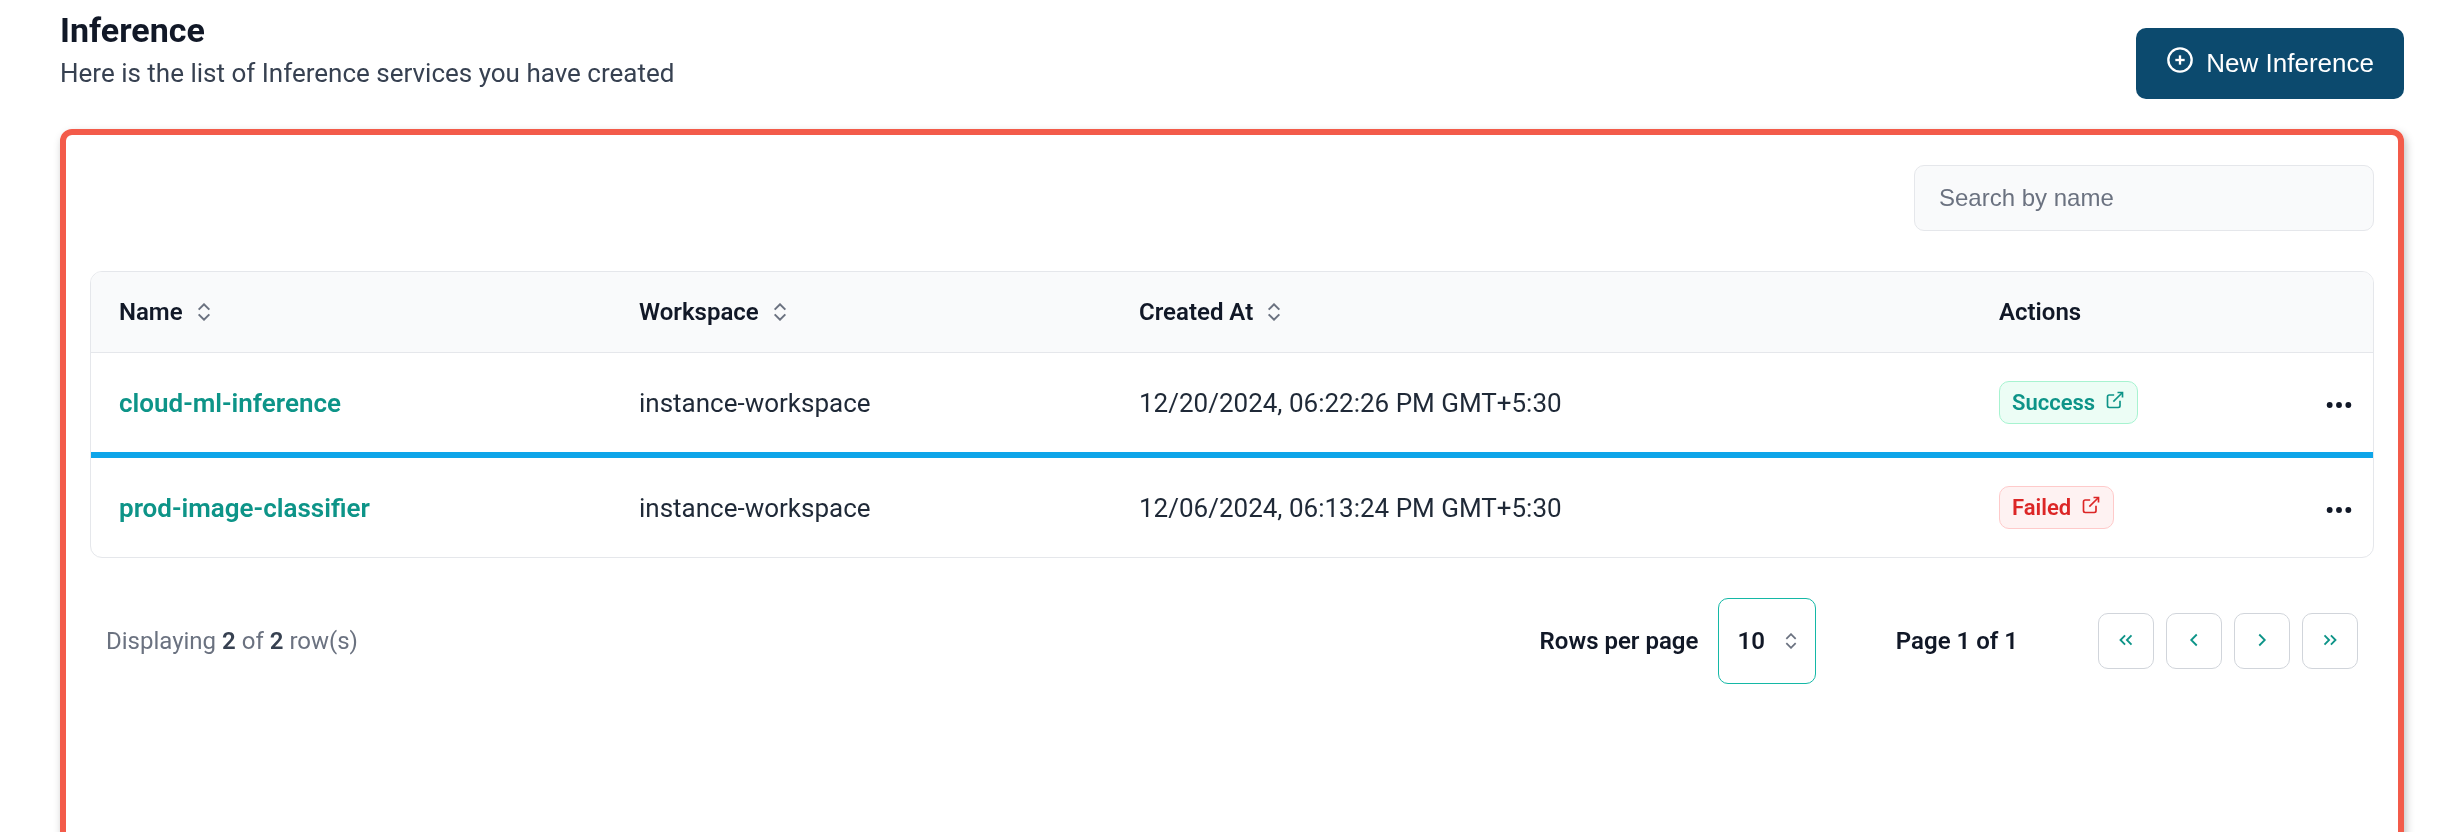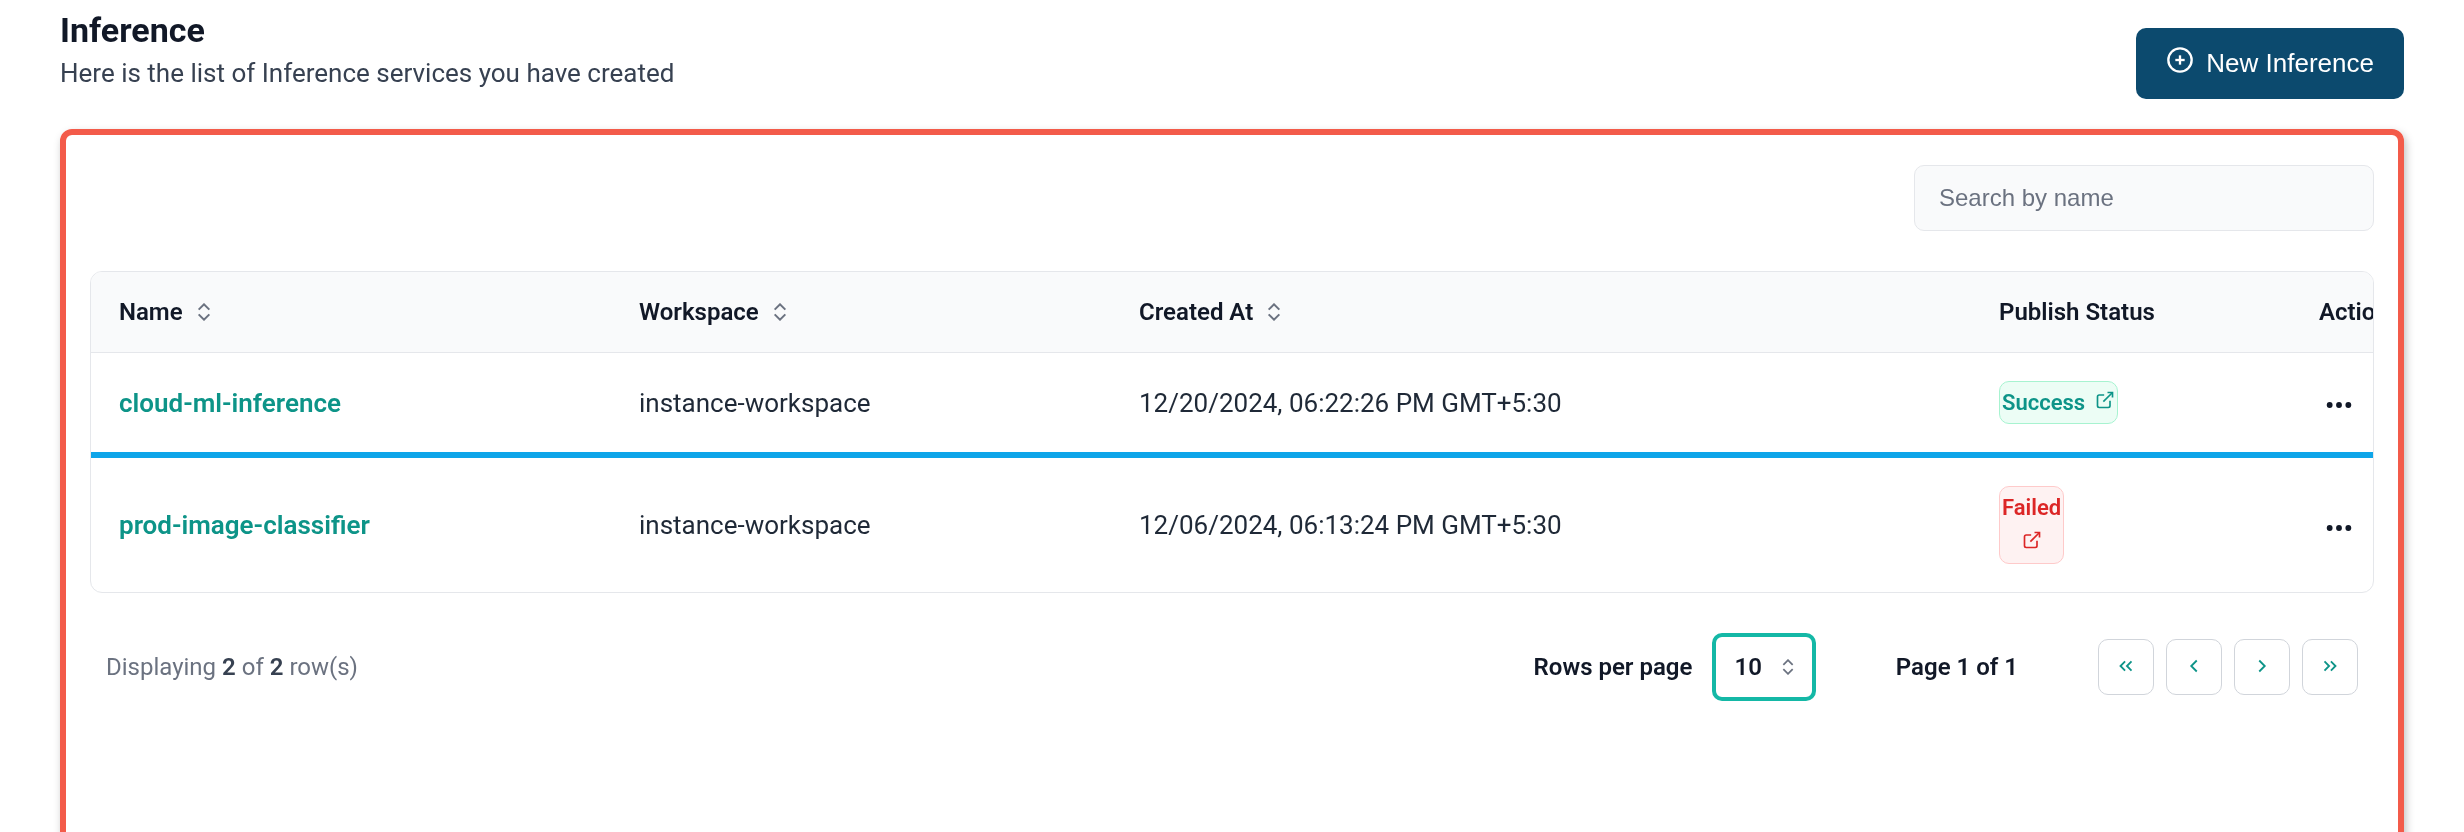--- a/index.html
+++ b/index.html
@@ -116,36 +116,35 @@
     font-weight: 600;
     font-size: 26px;
     cursor: pointer;
   }
   .cell-text { color: #1f2937; font-size: 26px; }
 
   .badge {
     display: inline-flex;
     align-items: center;
     gap: 10px;
-    padding: 8px 2px;
+    padding: 8px 12px;
     border-radius: 10px;
     font-size: 22px;
     font-weight: 600;
     border: 1px solid;
   }
   .badge-success {
     color: #0d9488;
     background: #ecfdf5;
     border-color: #a7f3d0;
   }
   .badge-failed {
     color: #dc2626;
     background: #fef2f2;
     border-color: #fecaca;
-    flex-direction: column;
   }
   .badge svg { width: 20px; height: 20px; }
 
   .actions-btn {
     background: none;
     border: none;
     cursor: pointer;
     color: #111827;
     padding: 6px;
     display: inline-flex;
@@ -173,23 +172,23 @@
     align-items: center;
     gap: 20px;
     font-weight: 600;
     font-size: 24px;
     color: #111827;
   }
   .rows-select {
     display: inline-flex;
     align-items: center;
     gap: 20px;
-    border: 4px solid #14b8a6;
-    border-radius: 10px;
-    padding: 16px 18px;
+    border: 1px solid #14b8a6;
+    border-radius: 10px;
+    padding: 28px 18px;
     font-size: 24px;
     background: #ffffff;
     cursor: pointer;
   }
   .rows-select .caret { display: inline-flex; flex-direction: column; gap: 2px; }
   .rows-select .caret svg { width: 12px; height: 7px; color: #6b7280; }
 
   .page-info {
     font-weight: 600;
     font-size: 24px;
@@ -268,23 +267,20 @@
       <div class="th col-created">
         <span>Created At</span>
         <span class="sort-icon">
           <svg viewBox="0 0 10 6">
               <path d="M1 5 L5 1 L9 5" stroke="currentColor" fill="none" stroke-width="1.5"></path>
             </svg>
           <svg viewBox="0 0 10 6">
               <path d="M1 1 L5 5 L9 1" stroke="currentColor" fill="none" stroke-width="1.5"></path>
             </svg>
         </span>
-      </div>
-      <div class="th col-status">
-        <span>Publish Status</span>
       </div>
       <div class="th col-actions">
         <span>Actions</span>
       </div>
     </div>
 
     <div id="table-body">
         <div class="tbody-row">
           <div class="col-name"><span class="link-name">cloud-ml-inference</span></div>
           <div class="col-workspace cell-text">instance-workspace</div>

